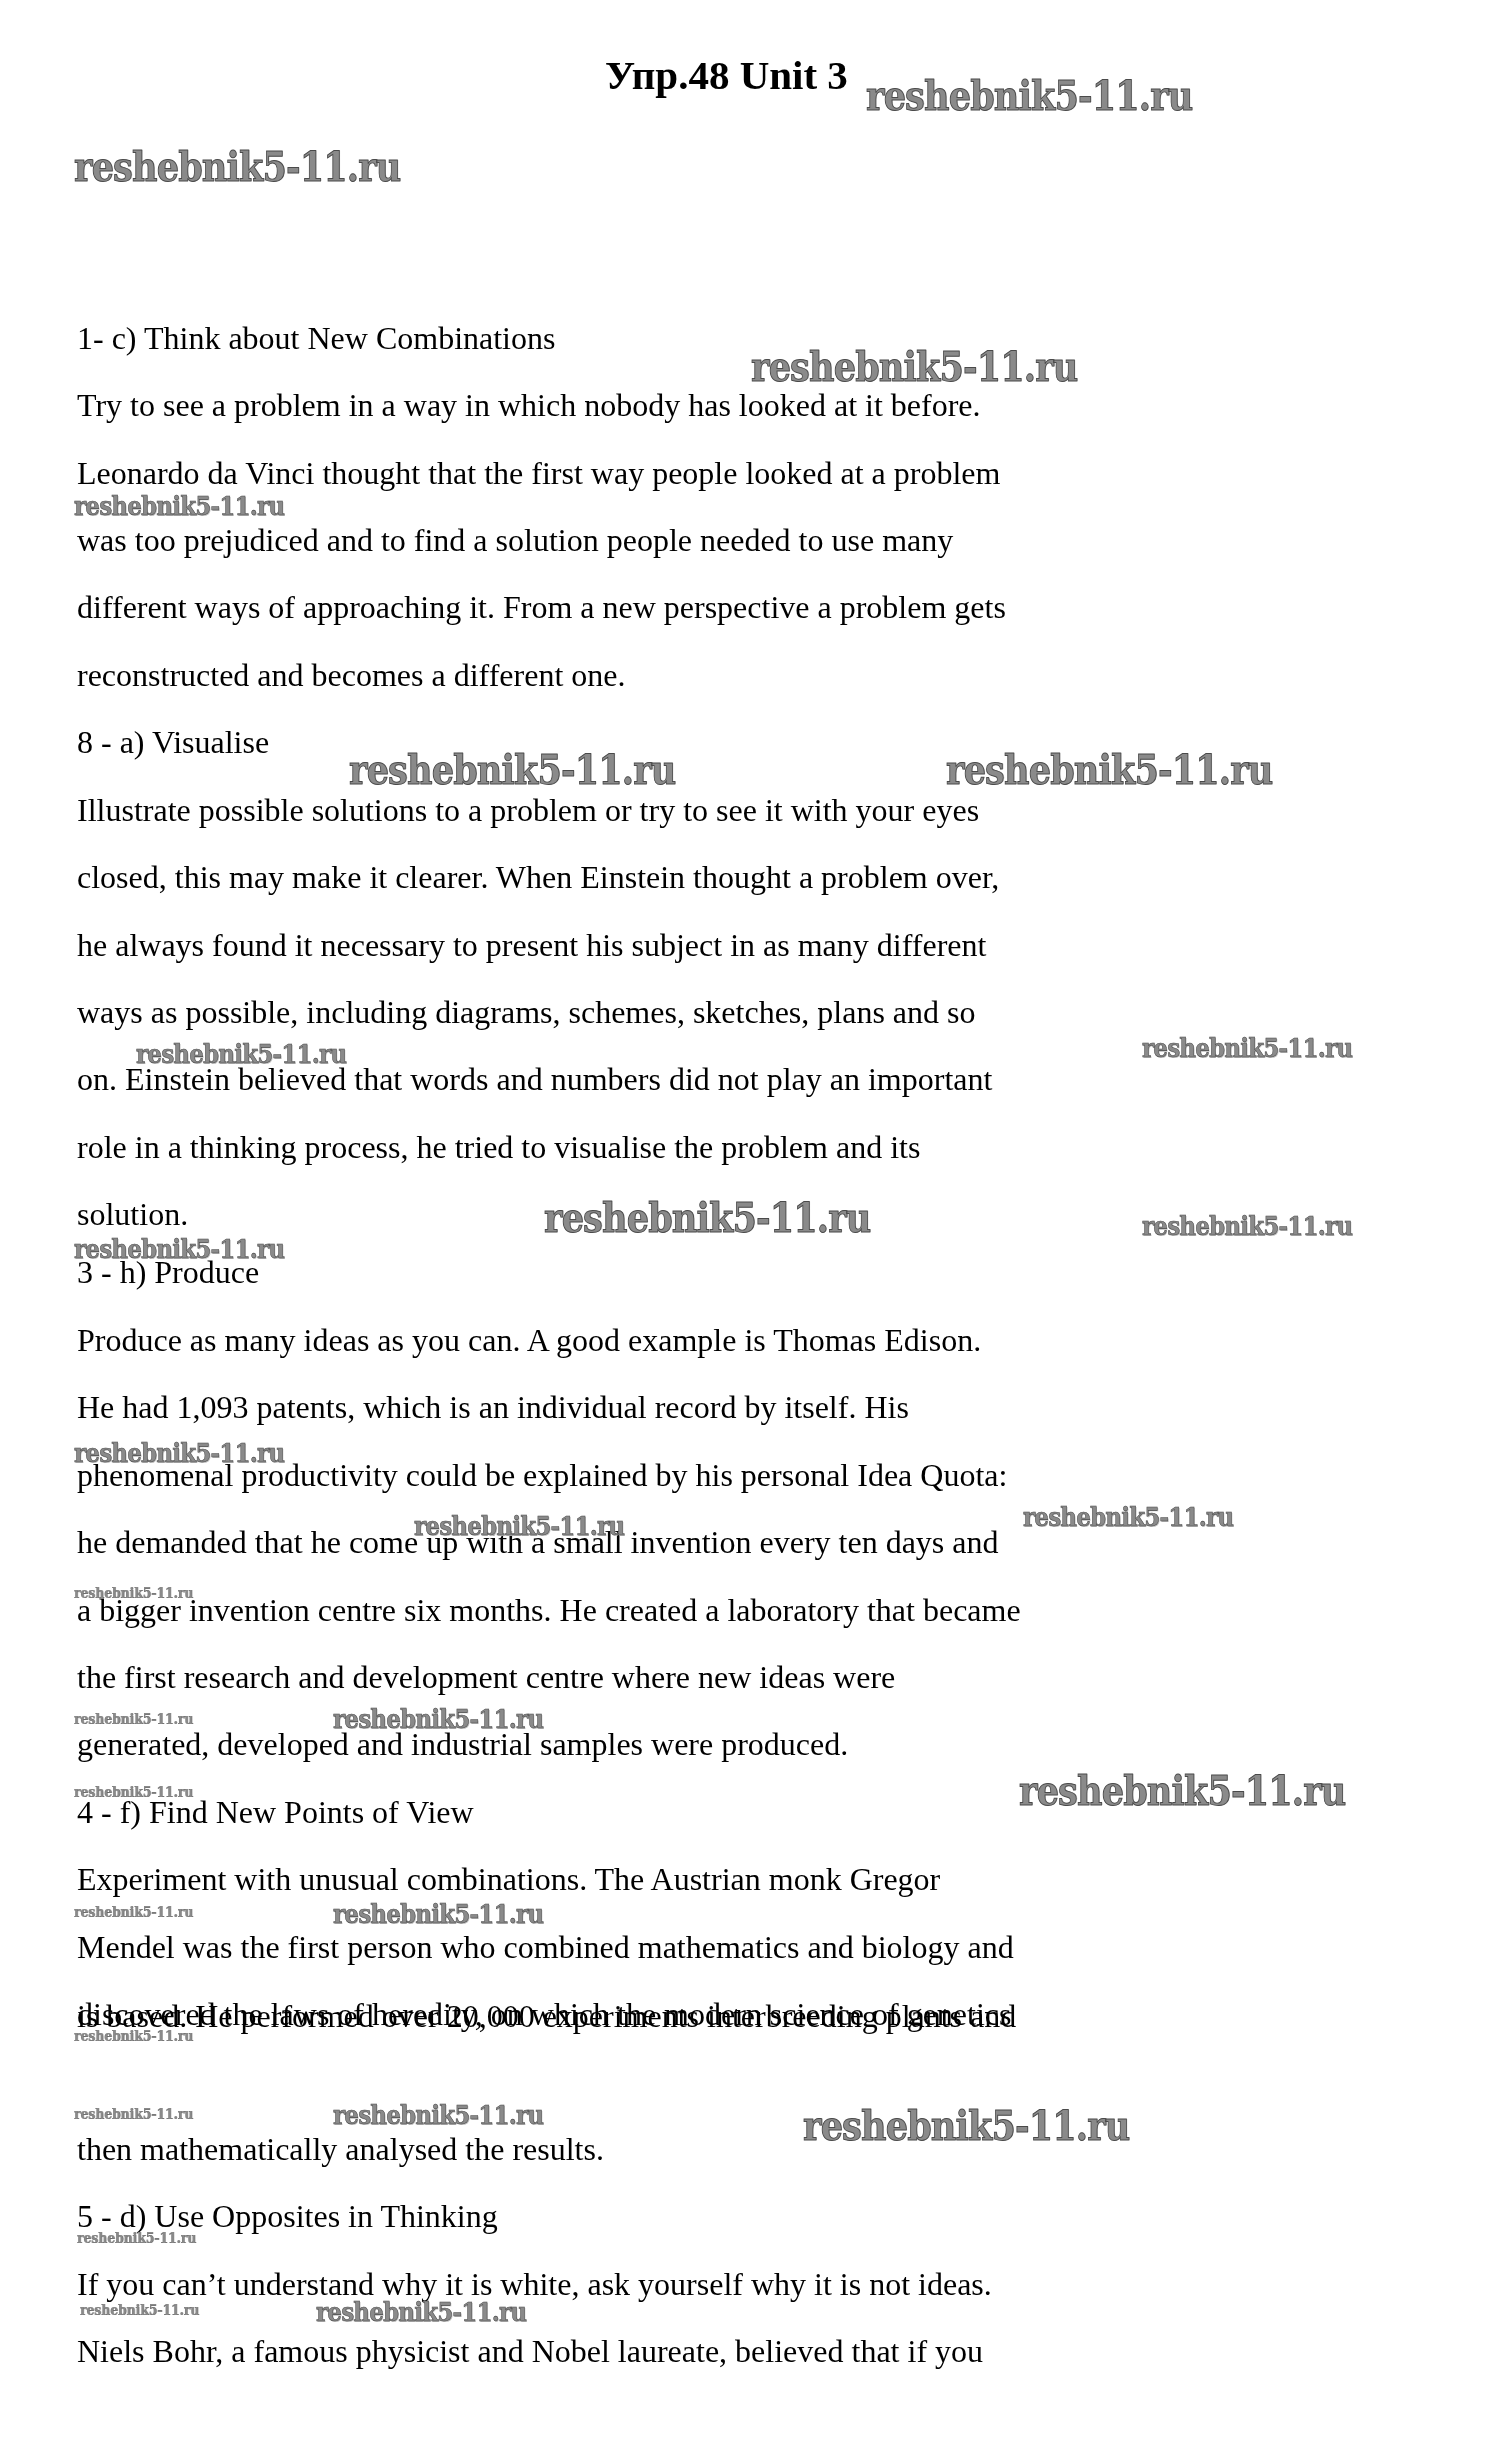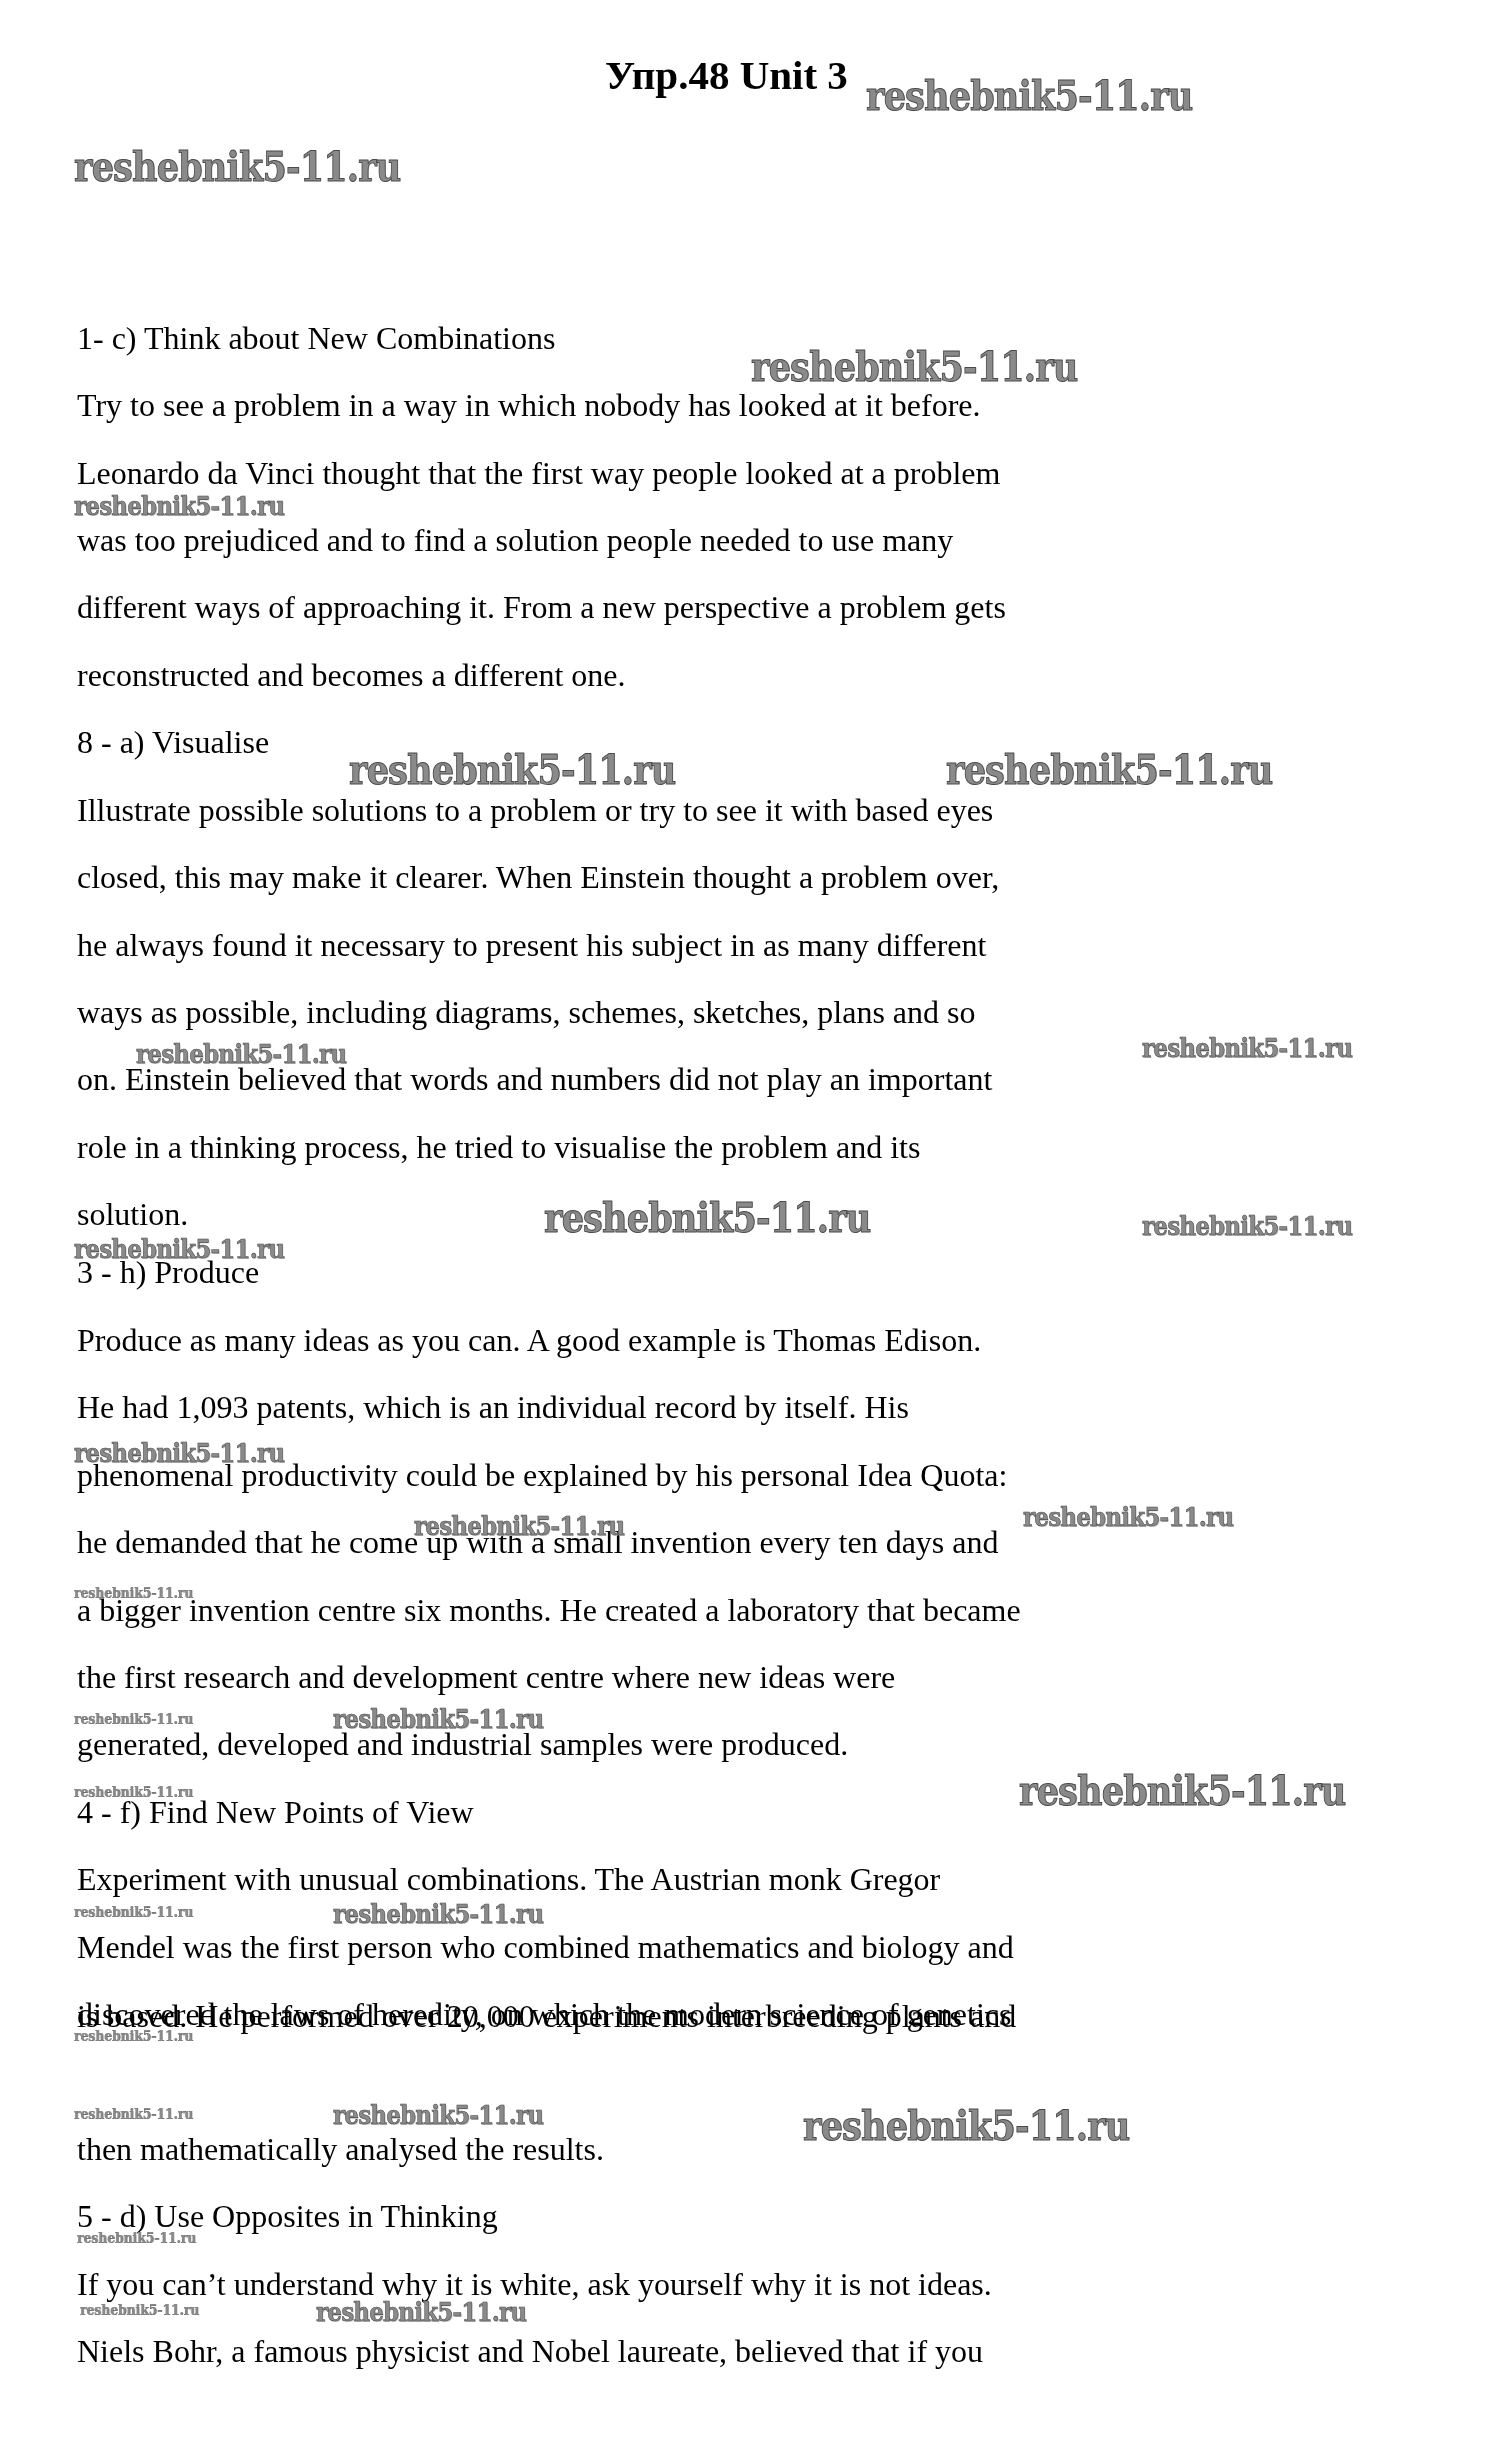--- a/index.html
+++ b/index.html
@@ -67,21 +67,21 @@
 </div>
 
 <div class="line" style="top:322px">1- c) Think about New Combinations</div>
 <div class="line" style="top:389px">Try to see a problem in a way in which nobody has looked at it before.</div>
 <div class="line" style="top:457px">Leonardo da Vinci thought that the first way people looked at a problem</div>
 <div class="line" style="top:524px">was too prejudiced and to find a solution people needed to use many</div>
 <div class="line" style="top:591px">different ways of approaching it. From a new perspective a problem gets</div>
 <div class="line" style="top:659px">reconstructed and becomes a different one.</div>
 
 <div class="line" style="top:726px">8 - a) Visualise</div>
-<div class="line" style="top:794px">Illustrate possible solutions to a problem or try to see it with based eyes</div>
+<div class="line" style="top:794px">Illustrate possible solutions to a problem or try to see it with your eyes</div>
 <div class="line" style="top:861px">closed, this may make it clearer. When Einstein thought a problem over,</div>
 <div class="line" style="top:929px">he always found it necessary to present his subject in as many different</div>
 <div class="line" style="top:996px">ways as possible, including diagrams, schemes, sketches, plans and so</div>
 <div class="line" style="top:1063px">on. Einstein believed that words and numbers did not play an important</div>
 <div class="line" style="top:1131px">role in a thinking process, he tried to visualise the problem and its</div>
 <div class="line" style="top:1198px">solution.</div>
 
 <div class="line" style="top:1256px">3 - h) Produce</div>
 <div class="line" style="top:1324px">Produce as many ideas as you can. A good example is Thomas Edison.</div>
 <div class="line" style="top:1391px">He had 1,093 patents, which is an individual record by itself. His</div>

